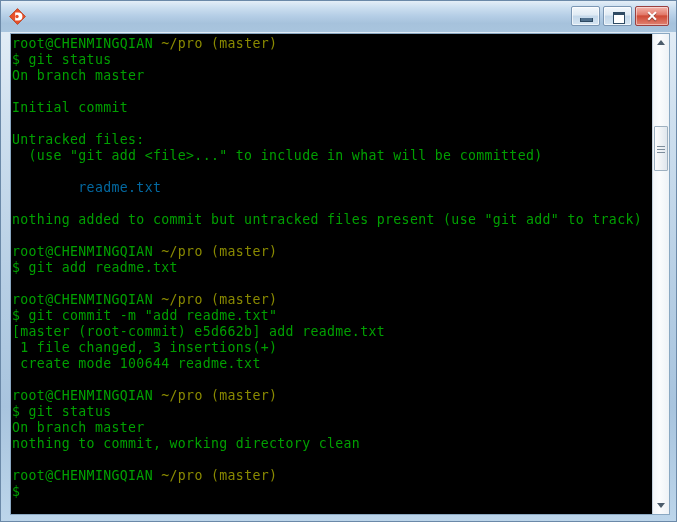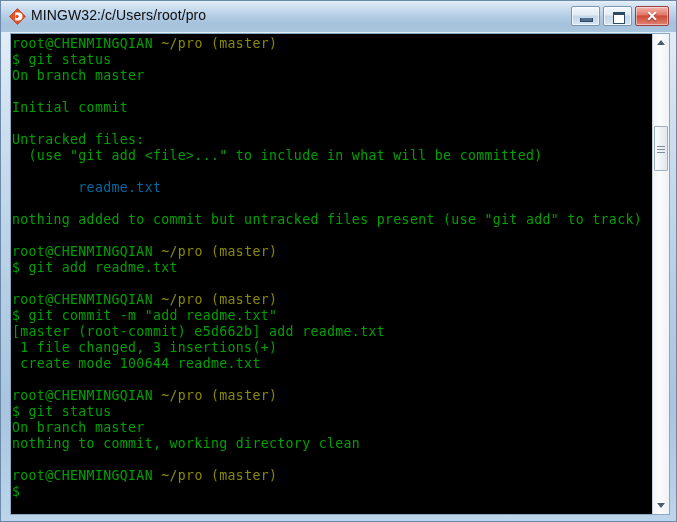--- a/index.html
+++ b/index.html
@@ -224,21 +224,20 @@
   <div id="titlebar">
 
     <span id="title-icon">
       <svg width="17" height="17" viewBox="0 0 17 17">
         <polygon points="8.5,0.6 16.4,8.5 8.5,16.4 0.6,8.5" fill="#e8502a" stroke="#b23a18" stroke-width="0.8"></polygon>
         <path d="M6.2 4.4 L6.2 12.6 L9.3 12.6 A4.1 4.1 0 0 0 9.3 4.4 Z" fill="#ffffff"></path>
         <circle cx="8.0" cy="8.5" r="1.7" fill="#e8502a"></circle>
       </svg>
     </span>
 
-    <span id="title-text">MINGW32:/c/Users/root/pro</span>
 
     <div class="winbtn" id="btn-min">
       <span class="glyph-min"></span>
     </div>
 
     <div class="winbtn" id="btn-max">
       <span class="glyph-max"></span>
     </div>
 
     <div class="winbtn" id="btn-close">

